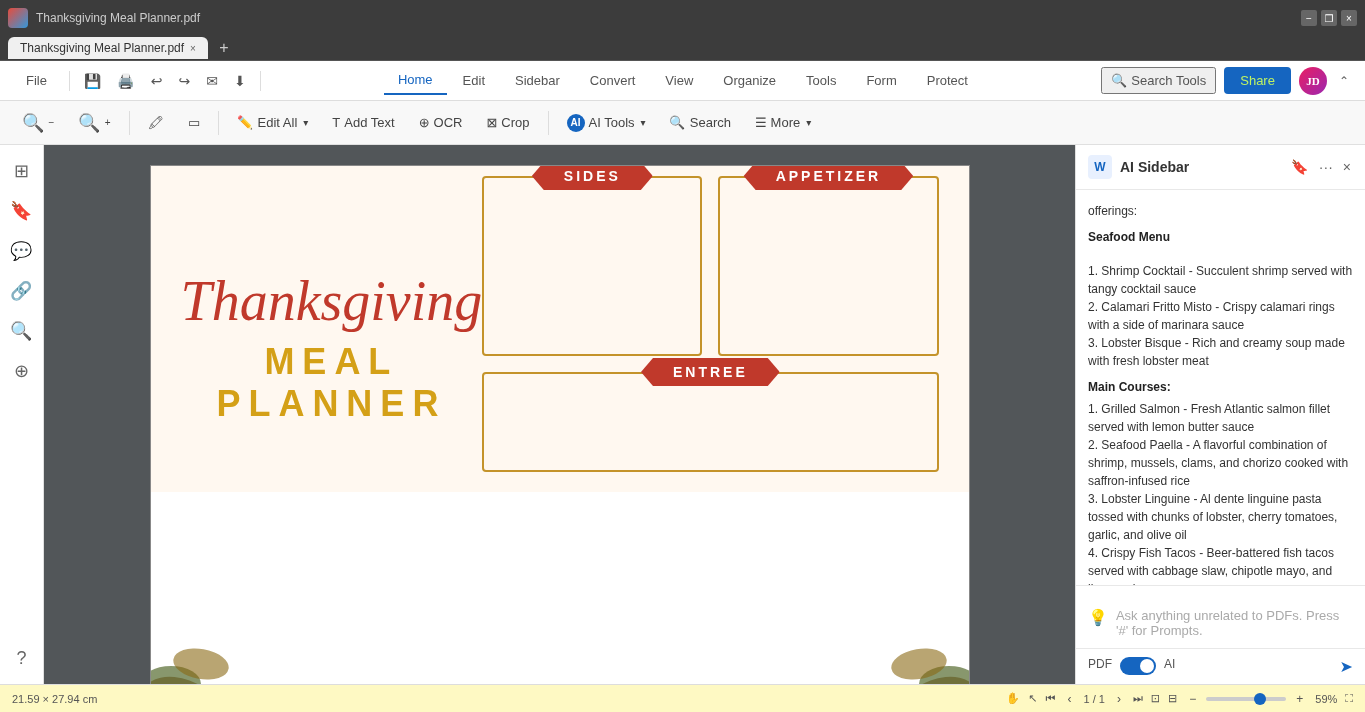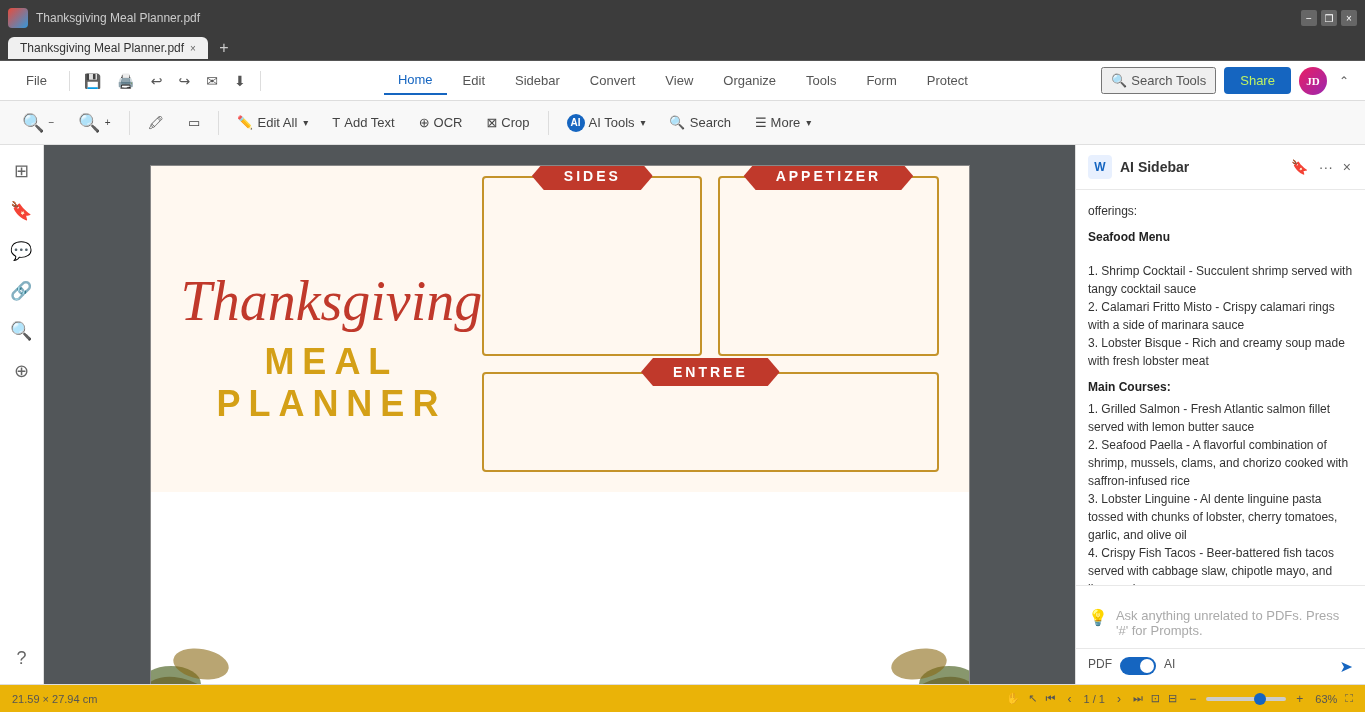--- a/index.html
+++ b/index.html
@@ -432,21 +432,21 @@
       border-radius: 4px;
       background: #e8f0fe;
       color: #1565c0;
       font-size: 12px;
       font-weight: bold;
       display: flex; align-items: center; justify-content: center;
     }
 
     
     .status-bar {
-      background: #eab308;
+      background: #fef9c3;
       border-top: 1px solid #ddd;
       height: 28px;
       display: flex;
       align-items: center;
       padding: 0 12px;
       font-size: 11px;
       color: #555;
       gap: 8px;
     }
     .status-right {
@@ -710,16 +710,16 @@
     <span class="status-icon">⏭</span>
     <span class="status-icon">⊡</span>
     <span class="status-icon">⊟</span>
     <div class="zoom-control">
       <button class="nav-btn">−</button>
       <div class="zoom-slider">
         <div class="zoom-slider-thumb"></div>
       </div>
       <button class="nav-btn">+</button>
     </div>
-    <span>63%</span>
+    <span>59%</span>
     <span class="status-icon">⛶</span>
   </div>
 </div>
 
 </body></html>

